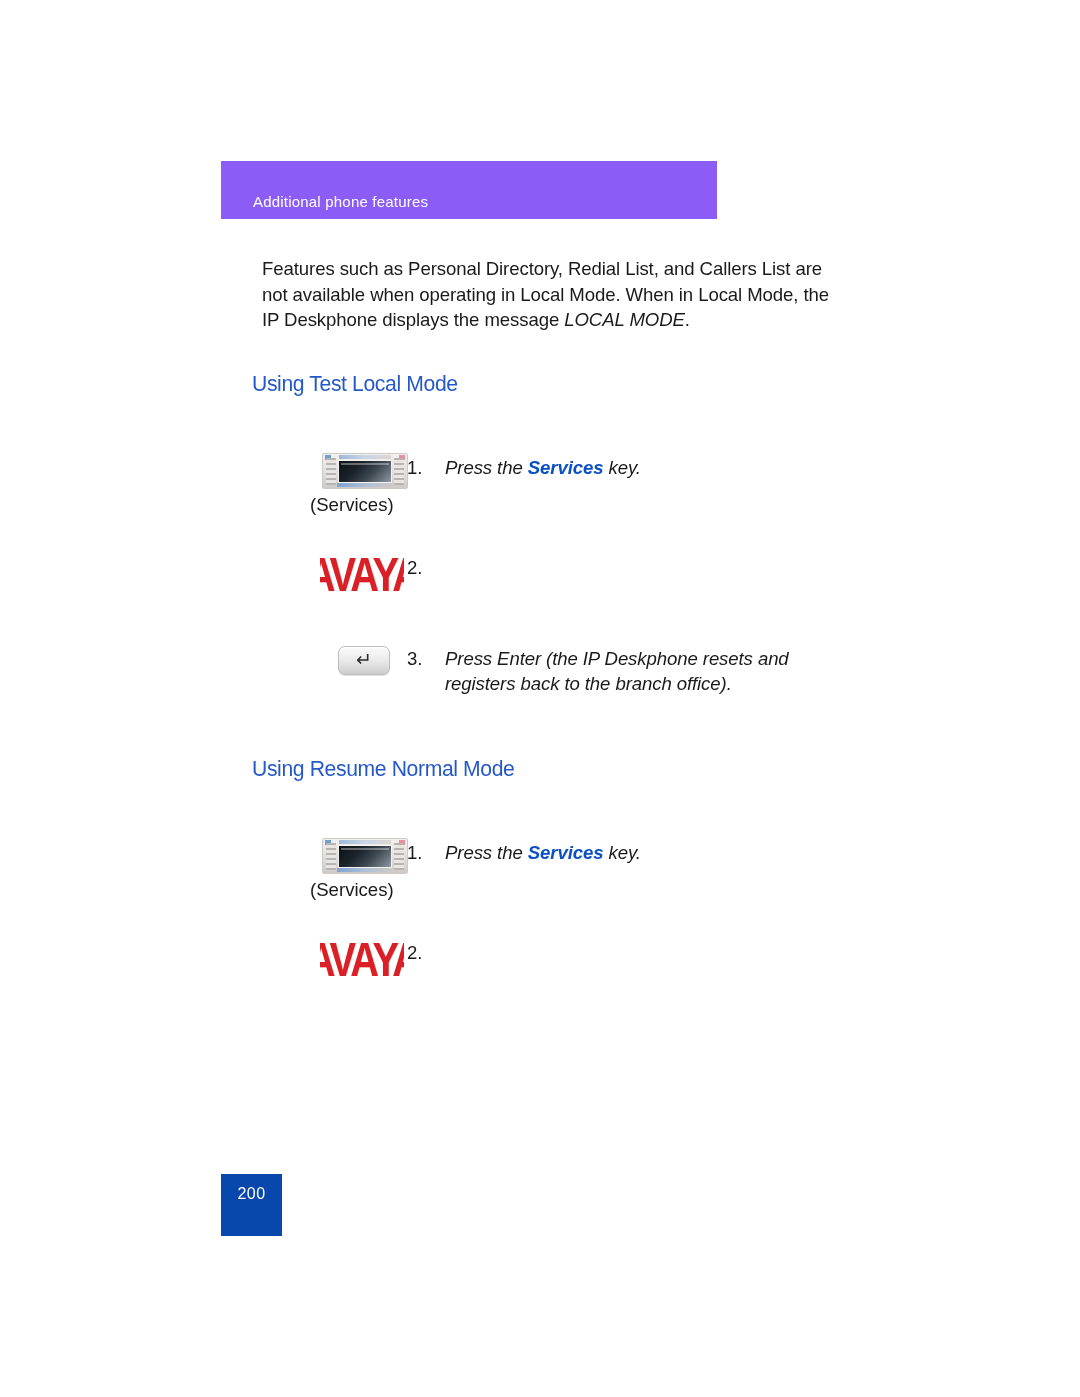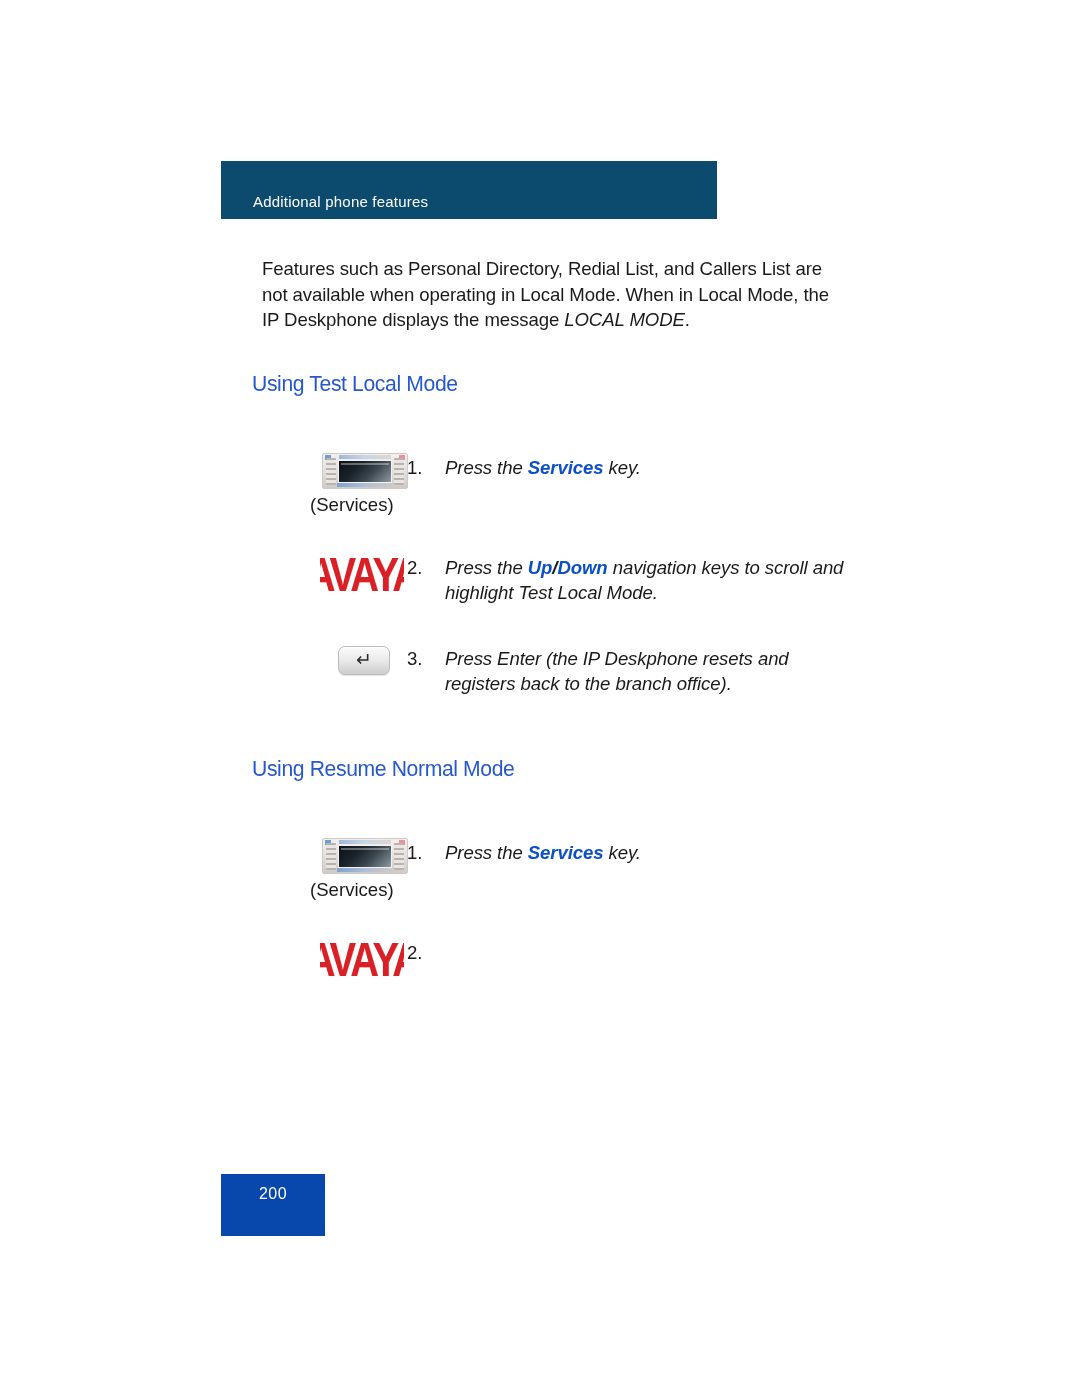--- a/index.html
+++ b/index.html
@@ -21,21 +21,21 @@
     inset: 0;
   }
 
   
   .header-banner {
     position: absolute;
     left: 221px;
     top: 161px;
     width: 496px;
     height: 58px;
-    background: #0c4a6e;
+    background: #8b5cf6;
   }
   .header-banner-title {
     position: absolute;
     left: 32px;
     bottom: 9px;
     font-size: 15px;
     color: #ffffff;
     letter-spacing: 0.2px;
     white-space: nowrap;
   }
@@ -239,21 +239,21 @@
     line-height: 19px;
     color: #2b2b2b;
     transform: translateY(-1px);
   }
 
   
   .footer-page-block {
     position: absolute;
     left: 221px;
     top: 1174px;
-    width: 104px;
+    width: 61px;
     height: 62px;
     background: #0847ab;
   }
   .footer-page-number {
     position: absolute;
     left: 0;
     right: 0;
     top: 11px;
     text-align: center;
     font-size: 16px;
@@ -303,21 +303,20 @@
       </div>
 
       <div class="step-row" style="min-height:101px;">
         <div class="step-figure" style="padding-left:68px;">
           <div class="icon-avaya">
             <span class="avaya-word">AVAYA</span>
           </div>
         </div>
         <div class="step-body" style="padding-top:10px;">
           <div class="step-num">2.</div>
-          <div class="step-text"><span>Press the </span><span class="kw">Up</span><span class="kw-sep">/</span><span class="kw">Down</span><span> navigation keys to scroll and highlight Test Local Mode.</span></div>
         </div>
       </div>
 
       <div class="step-row" style="min-height:70px;">
         <div class="step-figure" style="padding-left:86px;">
           <div class="icon-enter-key">
             <span class="enter-glyph">↵</span>
           </div>
         </div>
         <div class="step-body" style="padding-top:0px;">

